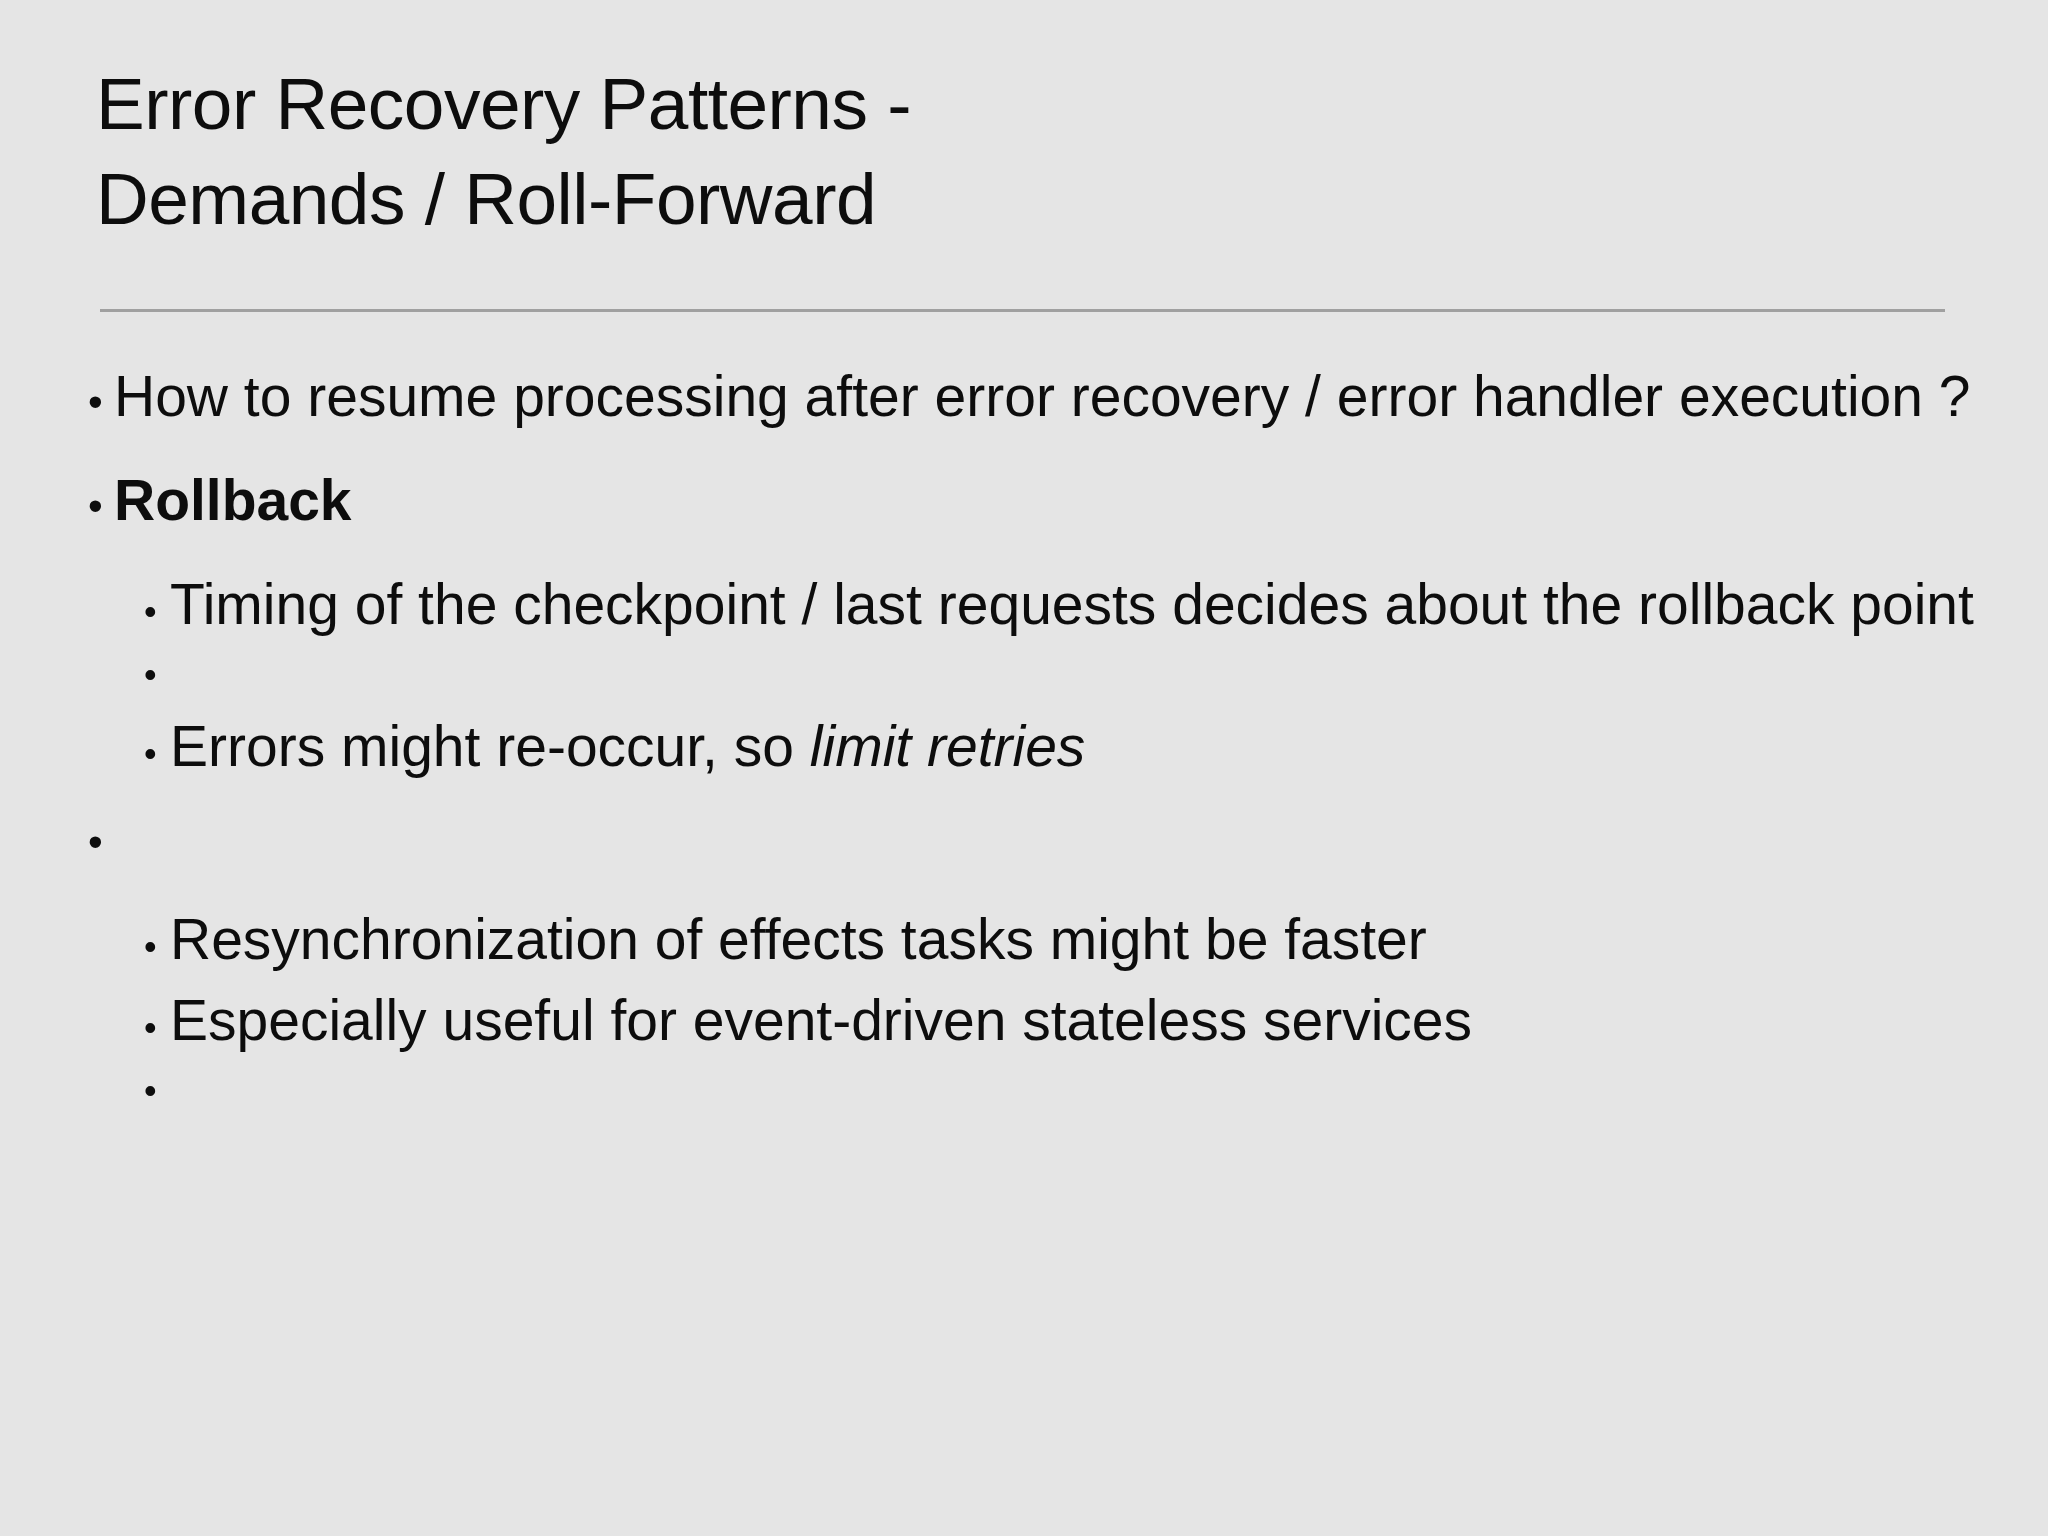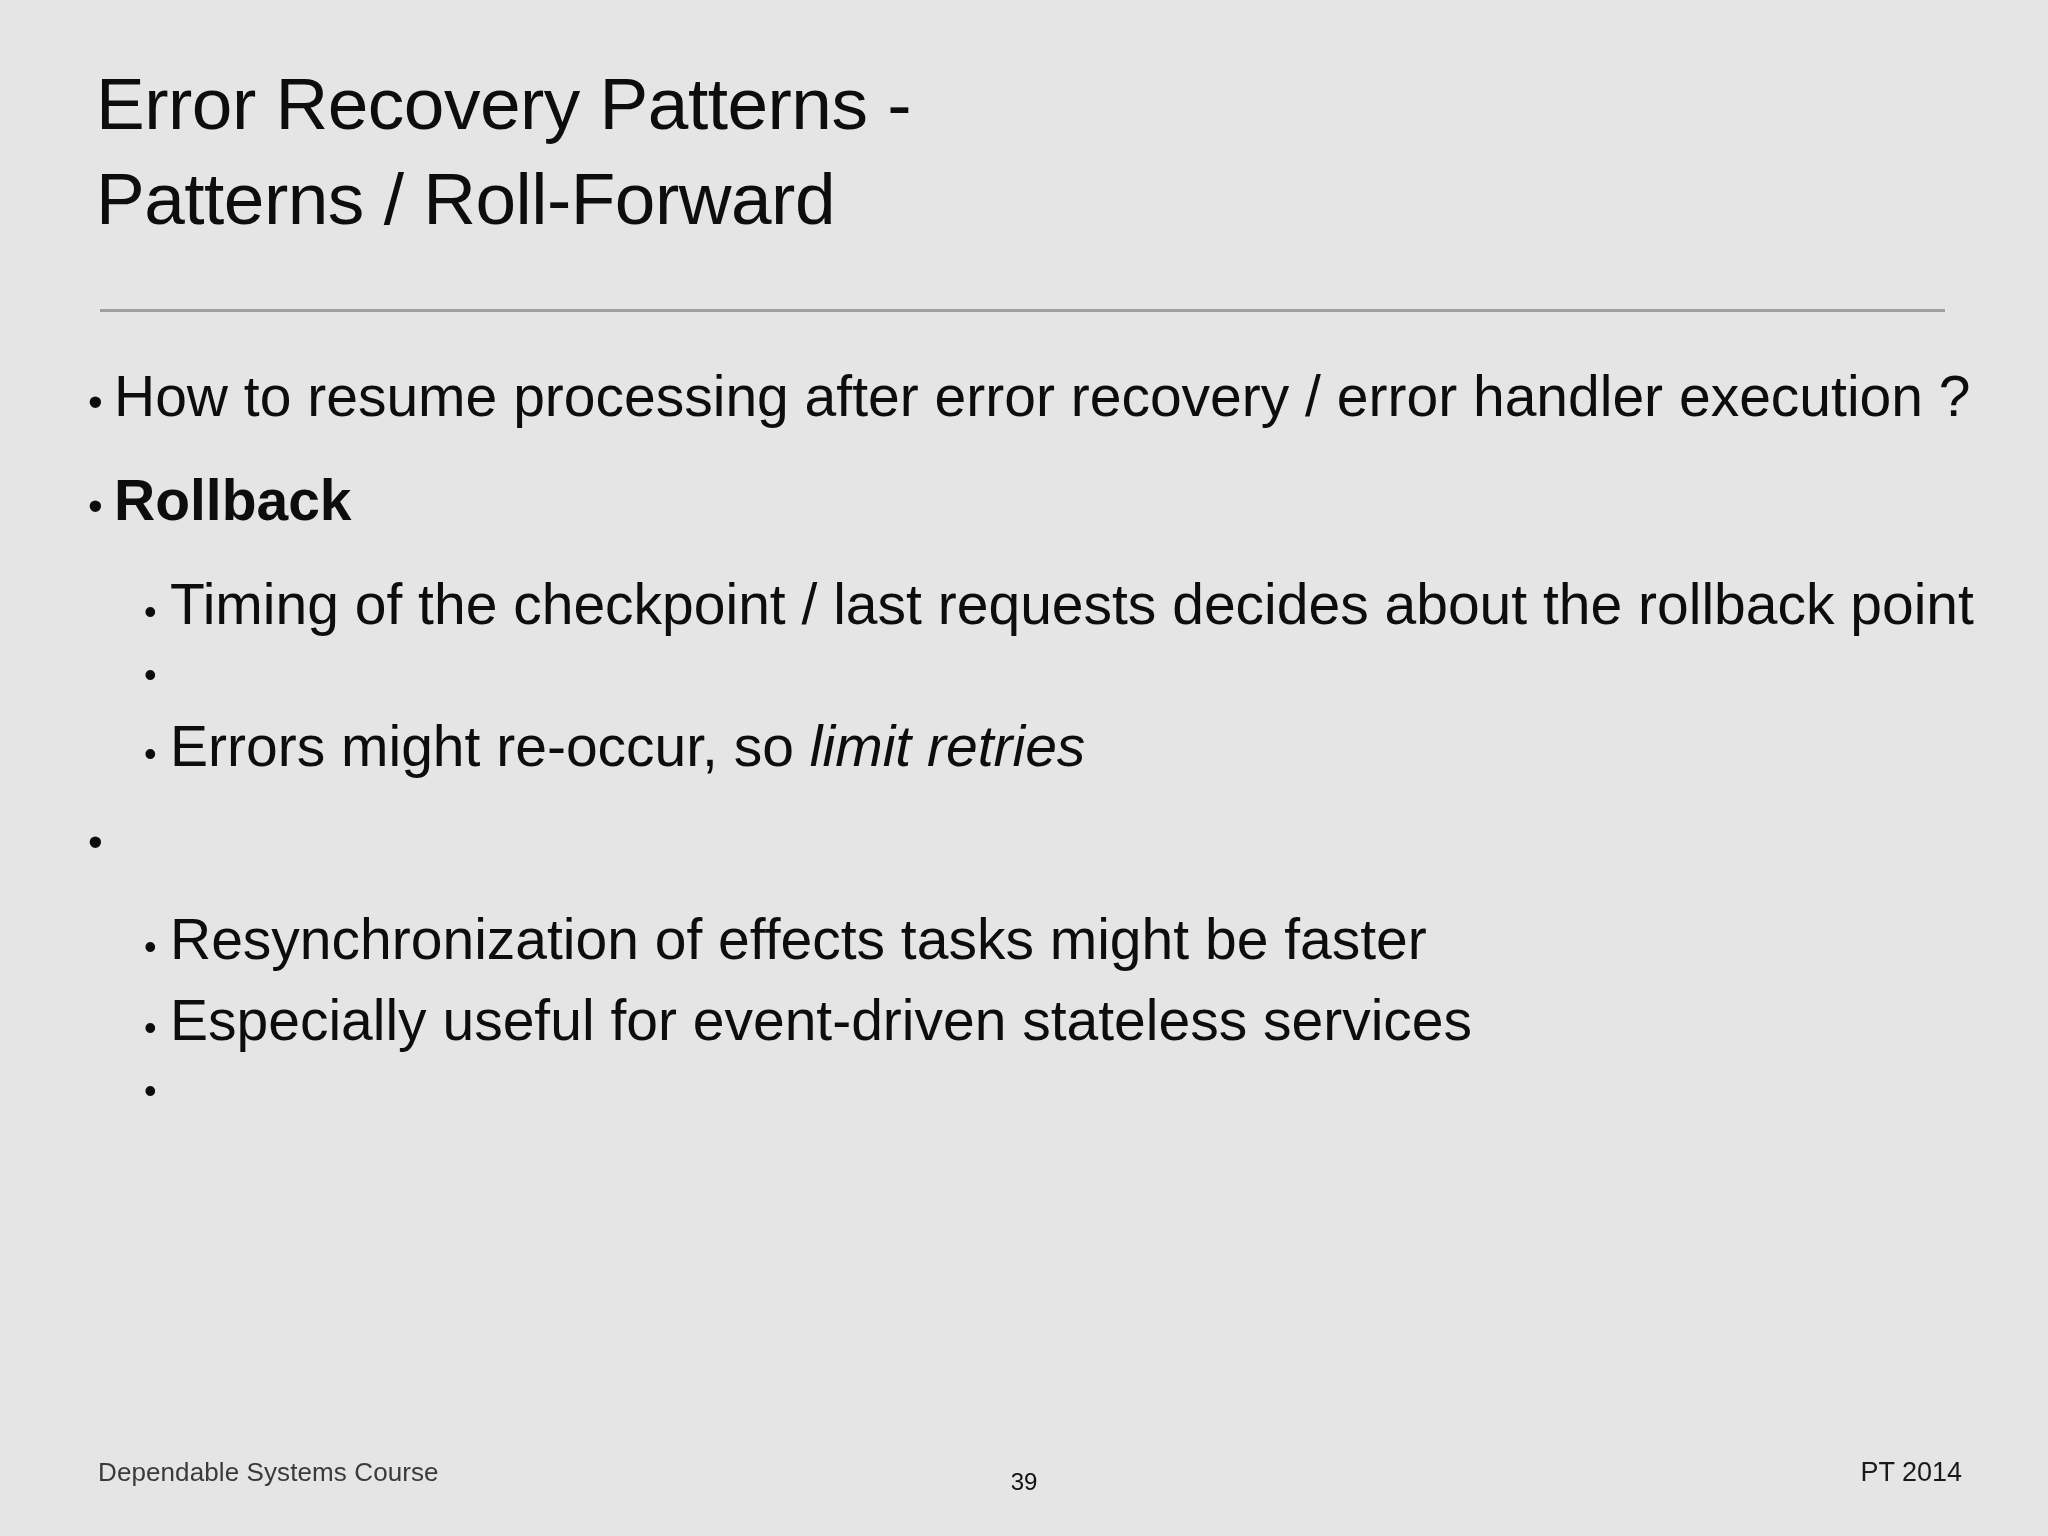--- a/index.html
+++ b/index.html
@@ -129,21 +129,21 @@
     color: #1a1a1a;
   }
 </style>
 </head>
 <body>
 
 <div class="slide">
 
   <div class="title-block">
     <div class="title-line">Error Recovery Patterns -</div>
-    <div class="title-line">Patterns / Roll-Forward</div>
+    <div class="title-line">Demands / Roll-Forward</div>
   </div>
 
   <div class="divider"></div>
 
   <div class="body-block">
 
     <div class="bullet-row level-1">
       <span class="marker">•</span>
       <span class="btext">How to resume processing after error recovery / error handler execution ?</span>
     </div>
@@ -188,19 +188,14 @@
       <span class="marker">•</span>
       <span class="btext">Especially useful for event-driven stateless services</span>
     </div>
 
     <div class="bullet-row level-2">
       <span class="marker">•</span>
     </div>
 
   </div>
 
-  <div class="footer">
-    <div class="footer-left">Dependable Systems Course</div>
-    <div class="footer-center">39</div>
-    <div class="footer-right">PT 2014</div>
-  </div>
 
 </div>
 
 </body></html>

